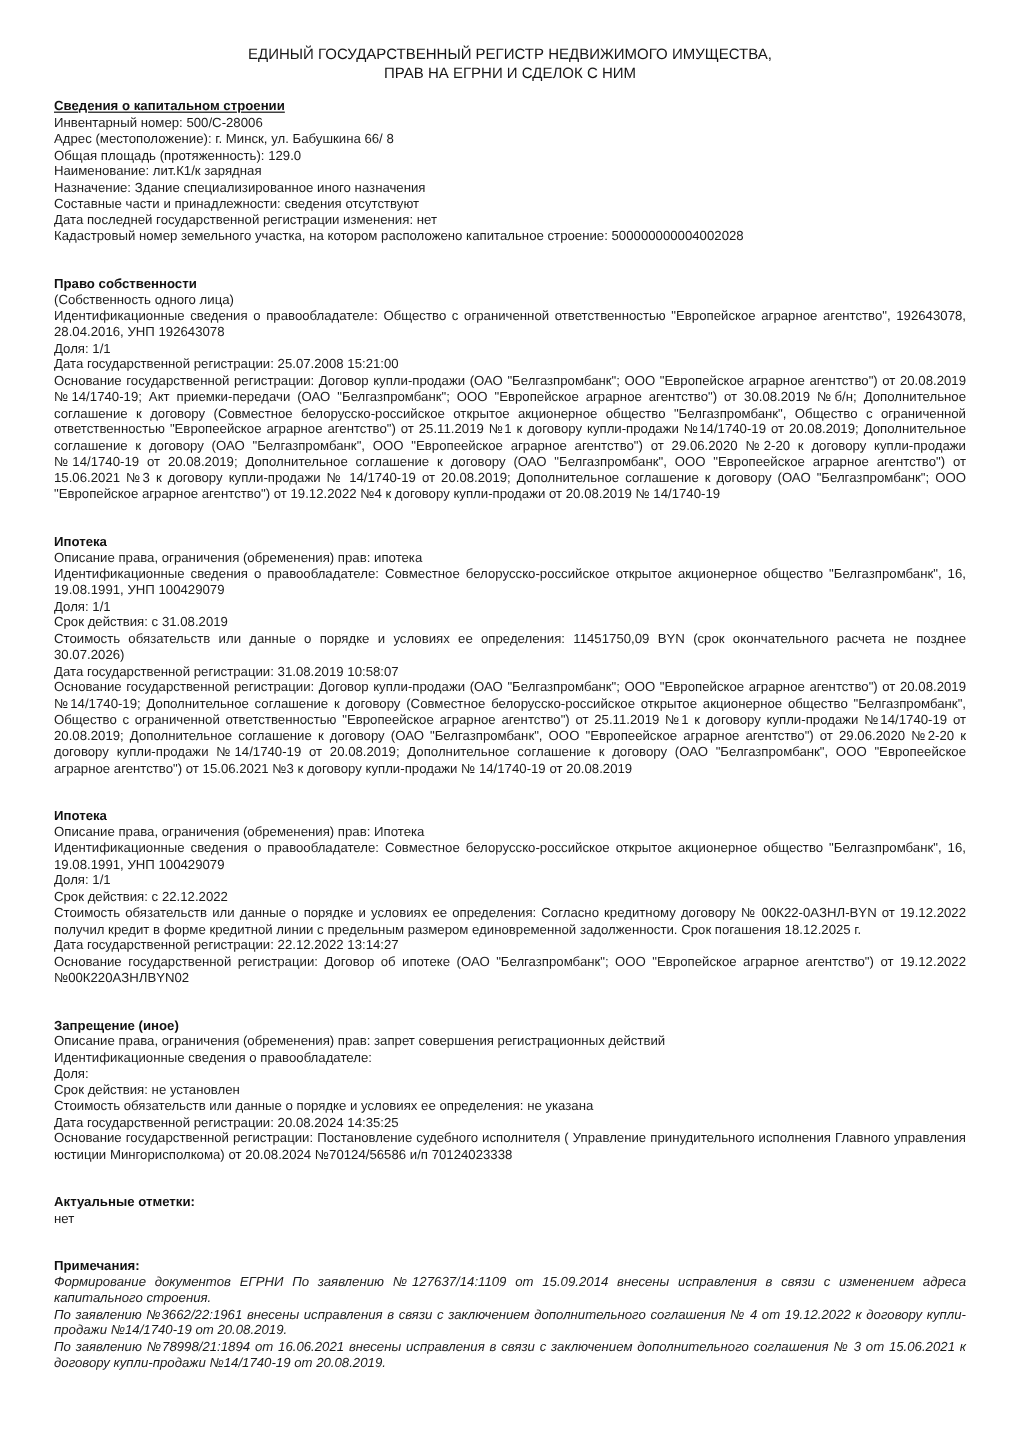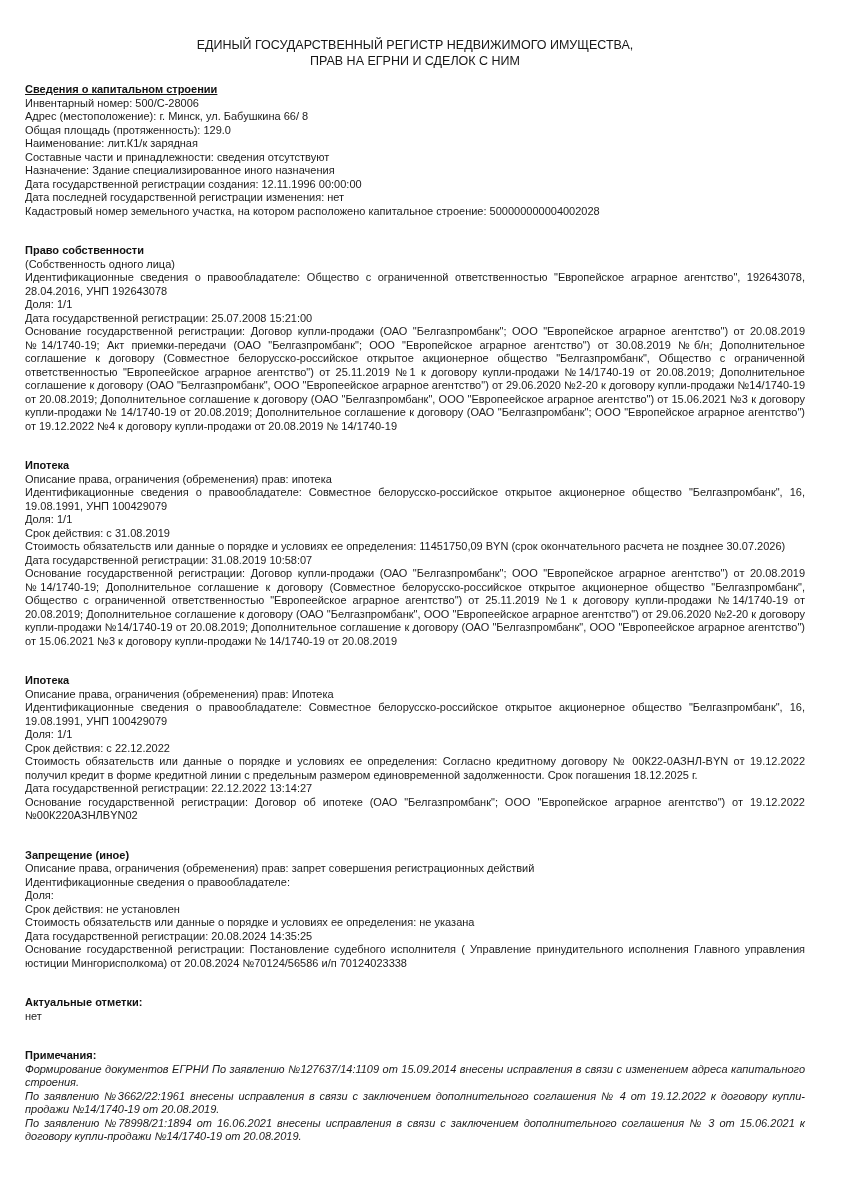--- a/index.html
+++ b/index.html
@@ -14,21 +14,21 @@
     box-sizing: border-box;
     font-family: "Liberation Sans", sans-serif;
     font-size: 11px;
     line-height: 13.5px;
     color: #1b1b1b;
   }
   .page {
     box-sizing: border-box;
     width: 848px;
     height: 1200px;
-    padding: 38px 43px 0 25px;
+    padding: 38px 43px 0 45px;
   }
   .doc-title {
     text-align: center;
     font-size: 12.5px;
     line-height: 15.5px;
     margin-bottom: 14px;
     color: #161616;
   }
   .doc-subtitle {
     text-align: center;
@@ -60,23 +60,22 @@
     </div>
   </div>
 
   <div id="sections">
       <section class="doc-section">
         <div class="sec-heading underlined">Сведения о капитальном строении</div>
         <div class="field"><span class="label">Инвентарный номер:</span> <span class="value">500/С-28006</span></div>
         <div class="field"><span class="label">Адрес (местоположение):</span> <span class="value">г. Минск, ул. Бабушкина 66/ 8</span></div>
         <div class="field"><span class="label">Общая площадь (протяженность):</span> <span class="value">129.0</span></div>
         <div class="field"><span class="label">Наименование:</span> <span class="value">лит.К1/к зарядная</span></div>
+        <div class="field"><span class="label">Назначение:</span> <span class="value">Здание специализированное иного назначения</span></div>
         <div class="field"><span class="label">Составные части и принадлежности:</span> <span class="value">сведения отсутствуют</span></div>
-        <div class="field"><span class="label">Назначение:</span> <span class="value">Здание специализированное иного назначения</span></div>
-        <div class="field"><span class="label">Дата государственной регистрации создания:</span> <span class="value">12.11.1996 00:00:00</span></div>
         <div class="field"><span class="label">Дата последней государственной регистрации изменения:</span> <span class="value">нет</span></div>
         <div class="field"><span class="label">Кадастровый номер земельного участка, на котором расположено капитальное строение:</span> <span class="value">500000000004002028</span></div>
       </section>
       <section class="doc-section">
         <div class="sec-heading">Право собственности</div>
         <div class="sec-subheading">(Собственность одного лица)</div>
         <div class="field"><span class="label">Идентификационные сведения о правообладателе:</span> <span class="value">Общество с ограниченной ответственностью "Европейское аграрное агентство", 192643078, 28.04.2016, УНП 192643078</span></div>
         <div class="field"><span class="label">Доля:</span> <span class="value">1/1</span></div>
         <div class="field"><span class="label">Дата государственной регистрации:</span> <span class="value">25.07.2008 15:21:00</span></div>
         <div class="field"><span class="label">Основание государственной регистрации:</span> <span class="value">Договор купли-продажи (ОАО "Белгазпромбанк"; ООО "Европейское аграрное агентство") от 20.08.2019 №14/1740-19; Акт приемки-передачи (ОАО "Белгазпромбанк"; ООО "Европейское аграрное агентство") от 30.08.2019 №б/н; Дополнительное соглашение к договору (Совместное белорусско-российское открытое акционерное общество "Белгазпромбанк", Общество с ограниченной ответственностью "Европеейское аграрное агентство") от 25.11.2019 №1 к договору купли-продажи №14/1740-19 от 20.08.2019; Дополнительное соглашение к договору (ОАО "Белгазпромбанк", ООО "Европеейское аграрное агентство") от 29.06.2020 №2-20 к договору купли-продажи №14/1740-19 от 20.08.2019; Дополнительное соглашение к договору (ОАО "Белгазпромбанк", ООО "Европеейское аграрное агентство") от 15.06.2021 №3 к договору купли-продажи № 14/1740-19 от 20.08.2019; Дополнительное соглашение к договору (ОАО "Белгазпромбанк"; ООО "Европейское аграрное агентство") от 19.12.2022 №4 к договору купли-продажи от 20.08.2019 № 14/1740-19</span></div>

